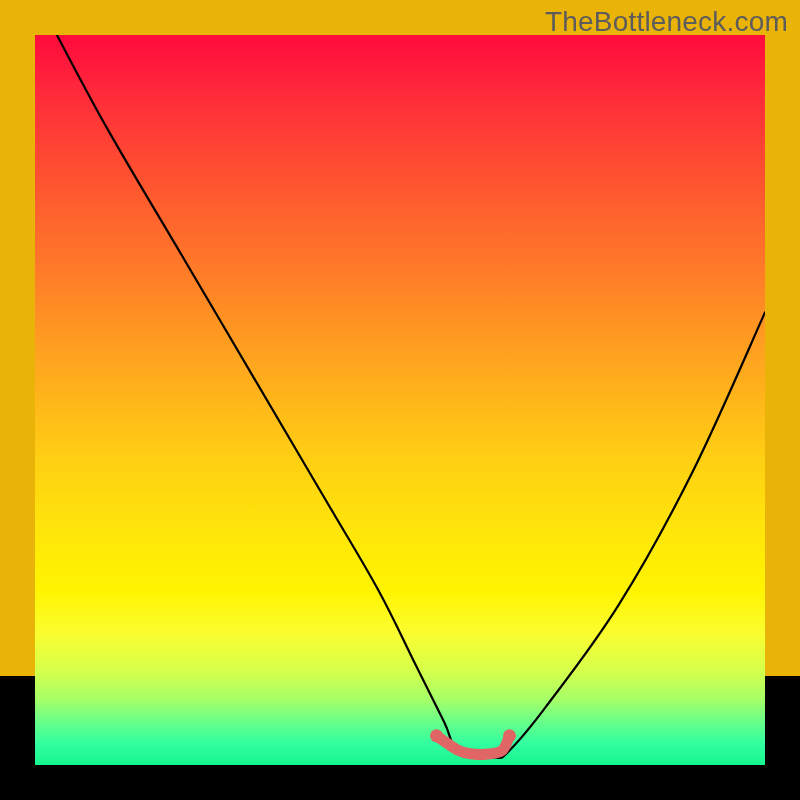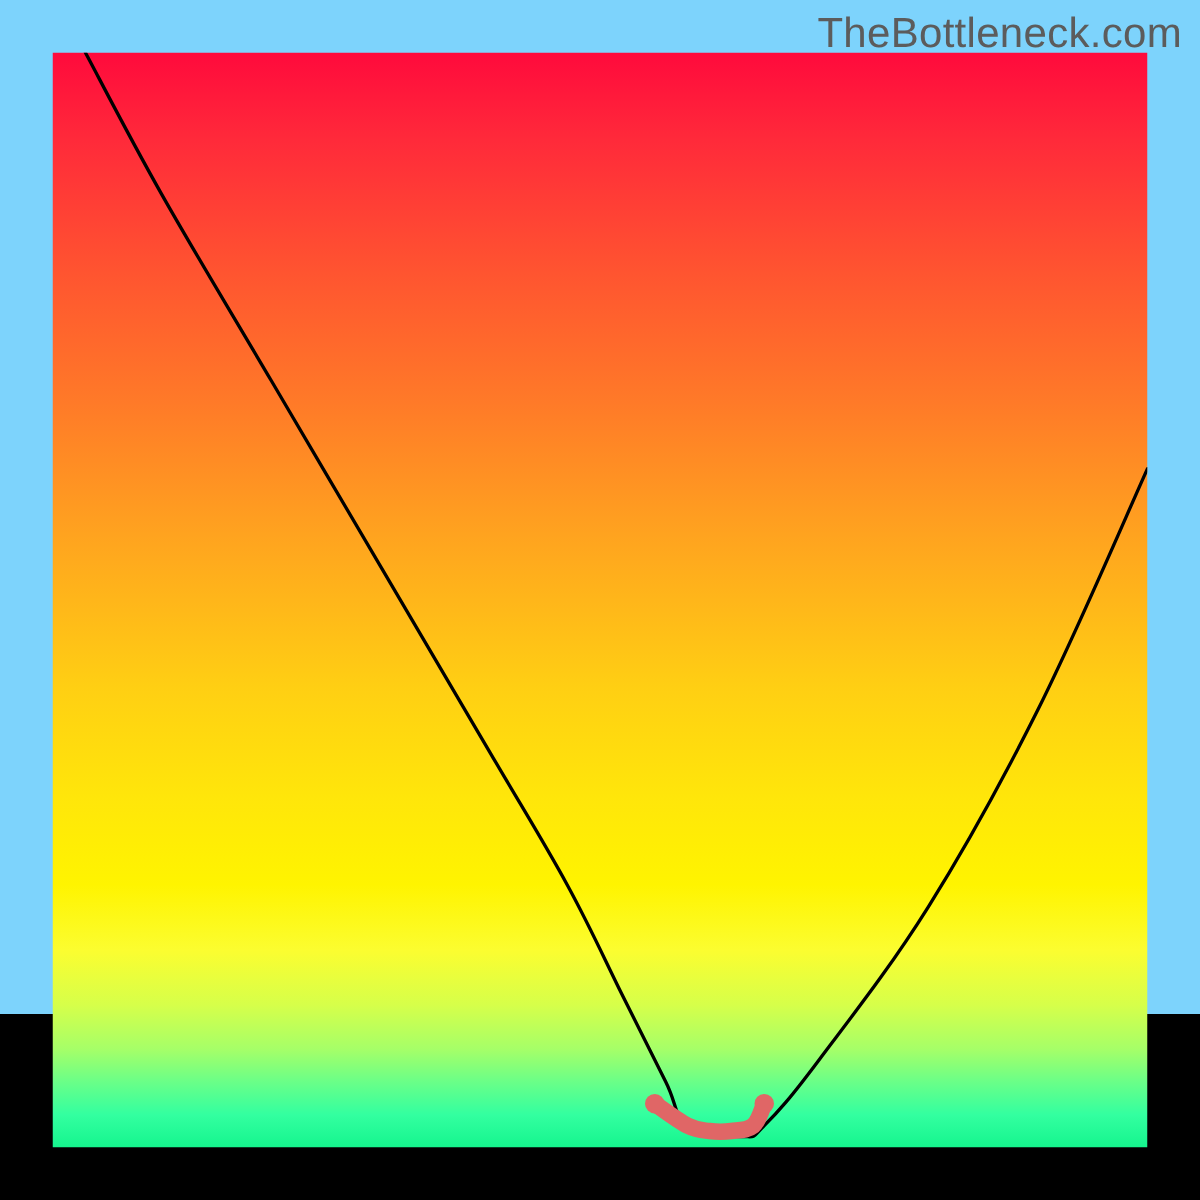--- a/index.html
+++ b/index.html
@@ -1,21 +1,21 @@
 <!DOCTYPE html>
 <html><head>
 <meta charset="utf-8">
 <style>
 * { margin: 0; padding: 0; box-sizing: border-box; }
 html, body { width: 800px; height: 800px; overflow: hidden; background: #000; }
 .chart-container {
   position: relative;
   width: 800px;
   height: 676px;
-  background: #7dd3fc;
+  background: #eab308;
   padding-left: 14px;
 }
 .watermark {
   position: absolute;
   top: 6px;
   right: 12px;
   font-family: Arial, Helvetica, sans-serif;
   font-size: 28px;
   font-weight: 400;
   color: #5c5c5c;

